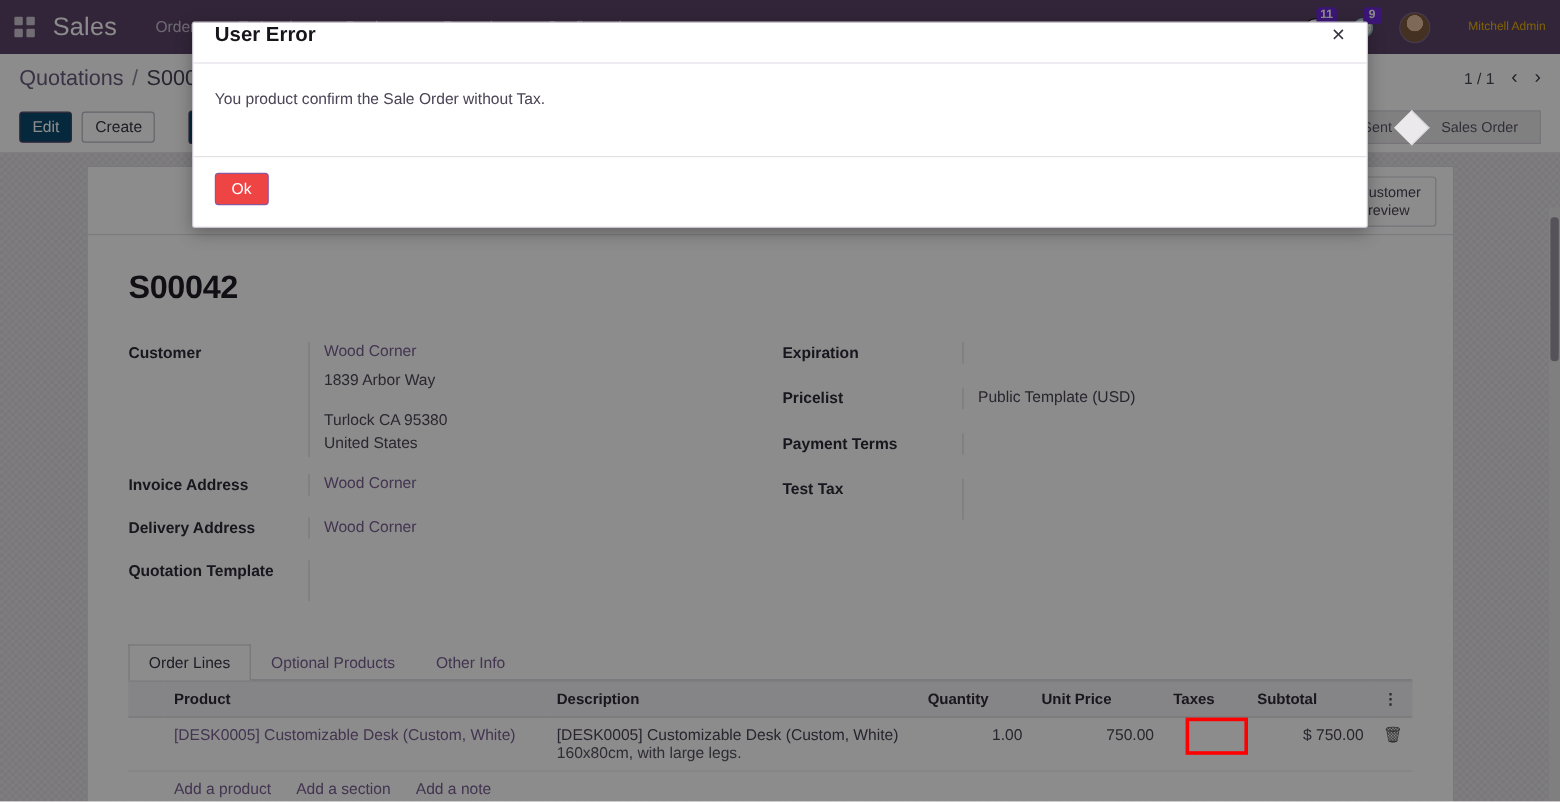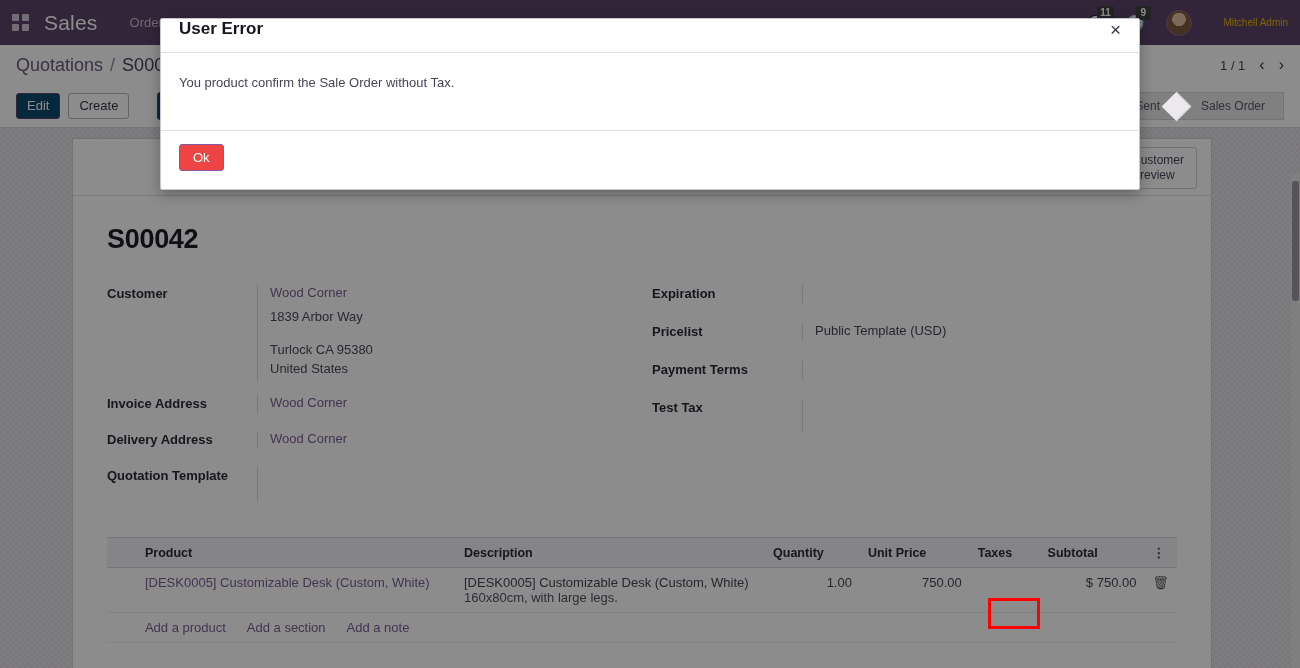--- a/index.html
+++ b/index.html
@@ -28,21 +28,21 @@
     gap: 3px; margin-right: 14px; }
   .apps-grid i { background: #cfc6d6; display: block; border-radius: 1px; }
   .brand { font-size: 21px; font-weight: 400; color: #ffffff; margin-right: 32px; letter-spacing: .2px; }
   .menu { display: flex; gap: 30px; font-size: 13px; color: #c9bfd2; }
   .menu span { cursor: pointer; }
   .nav-right { margin-left: auto; display: flex; align-items: center; gap: 20px; }
   .badge-wrap { position: relative; display: flex; align-items: center; }
   .badge-wrap .glyph { font-size: 15px; color: #c9bfd2; }
   .badge {
     position: absolute; top: -8px; left: 9px;
-    background: #404040; color: #fff; font-size: 10px; line-height: 13px;
+    background: #6d28d9; color: #fff; font-size: 10px; line-height: 13px;
     min-width: 15px; height: 14px; text-align: center; border-radius: 3px;
     padding: 0 3px; font-weight: 700;
   }
   .avatar {
     width: 26px; height: 26px; border-radius: 50%;
     background: radial-gradient(circle at 50% 35%, #e6c0a0 0 34%, #7d5a3f 35% 100%);
     border: 1px solid #806a8d;
   }
   .user-name { font-size: 10px; color: #eab308; margin-left: 12px; }
 
@@ -309,20 +309,25 @@
                 <div class="fld-val"></div>
               </div>
               <div class="fld tall2">
                 <div class="fld-label">Test Tax</div>
                 <div class="fld-val"></div>
               </div>
             </div>
           </div>
 
           <div class="notebook">
+            <div class="tabs">
+              <div class="tab active">Order Lines</div>
+              <div class="tab">Optional Products</div>
+              <div class="tab">Other Info</div>
+            </div>
 
             <table class="lines">
               <thead>
                 <tr>
                   <th class="col-handle"></th>
                   <th style="width:320px">Product</th>
                   <th style="width:310px">Description</th>
                   <th class="col-num" style="width:95px">Quantity</th>
                   <th class="col-num" style="width:110px">Unit Price</th>
                   <th style="width:70px">Taxes</th>

